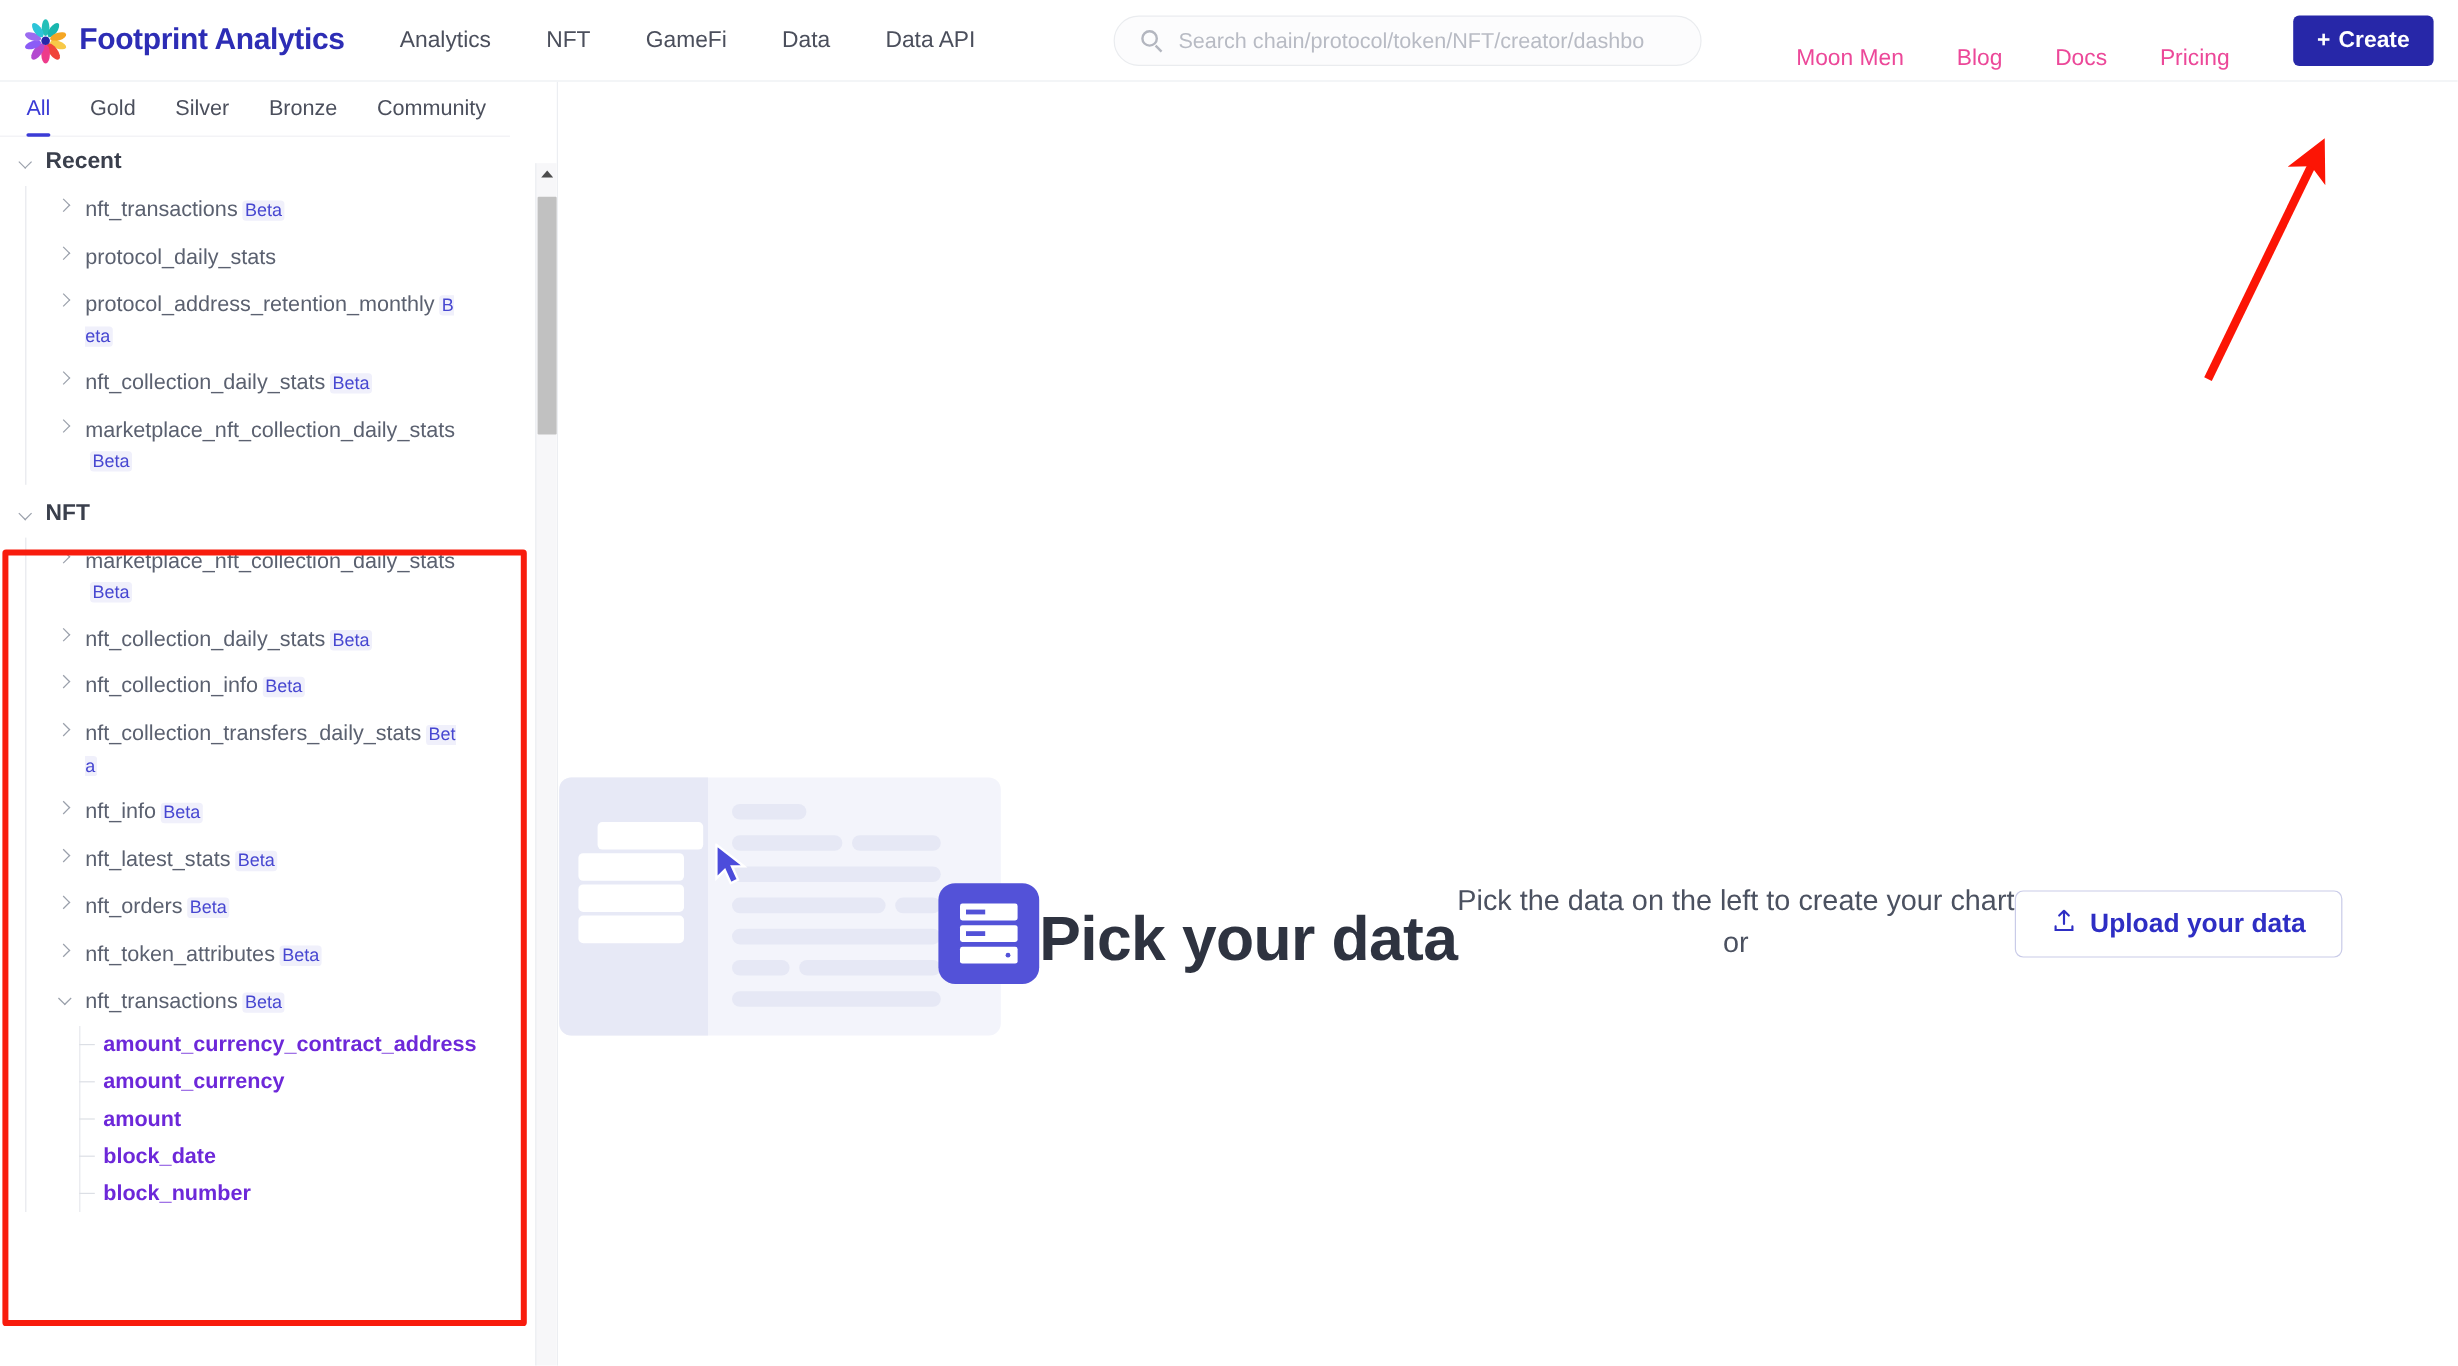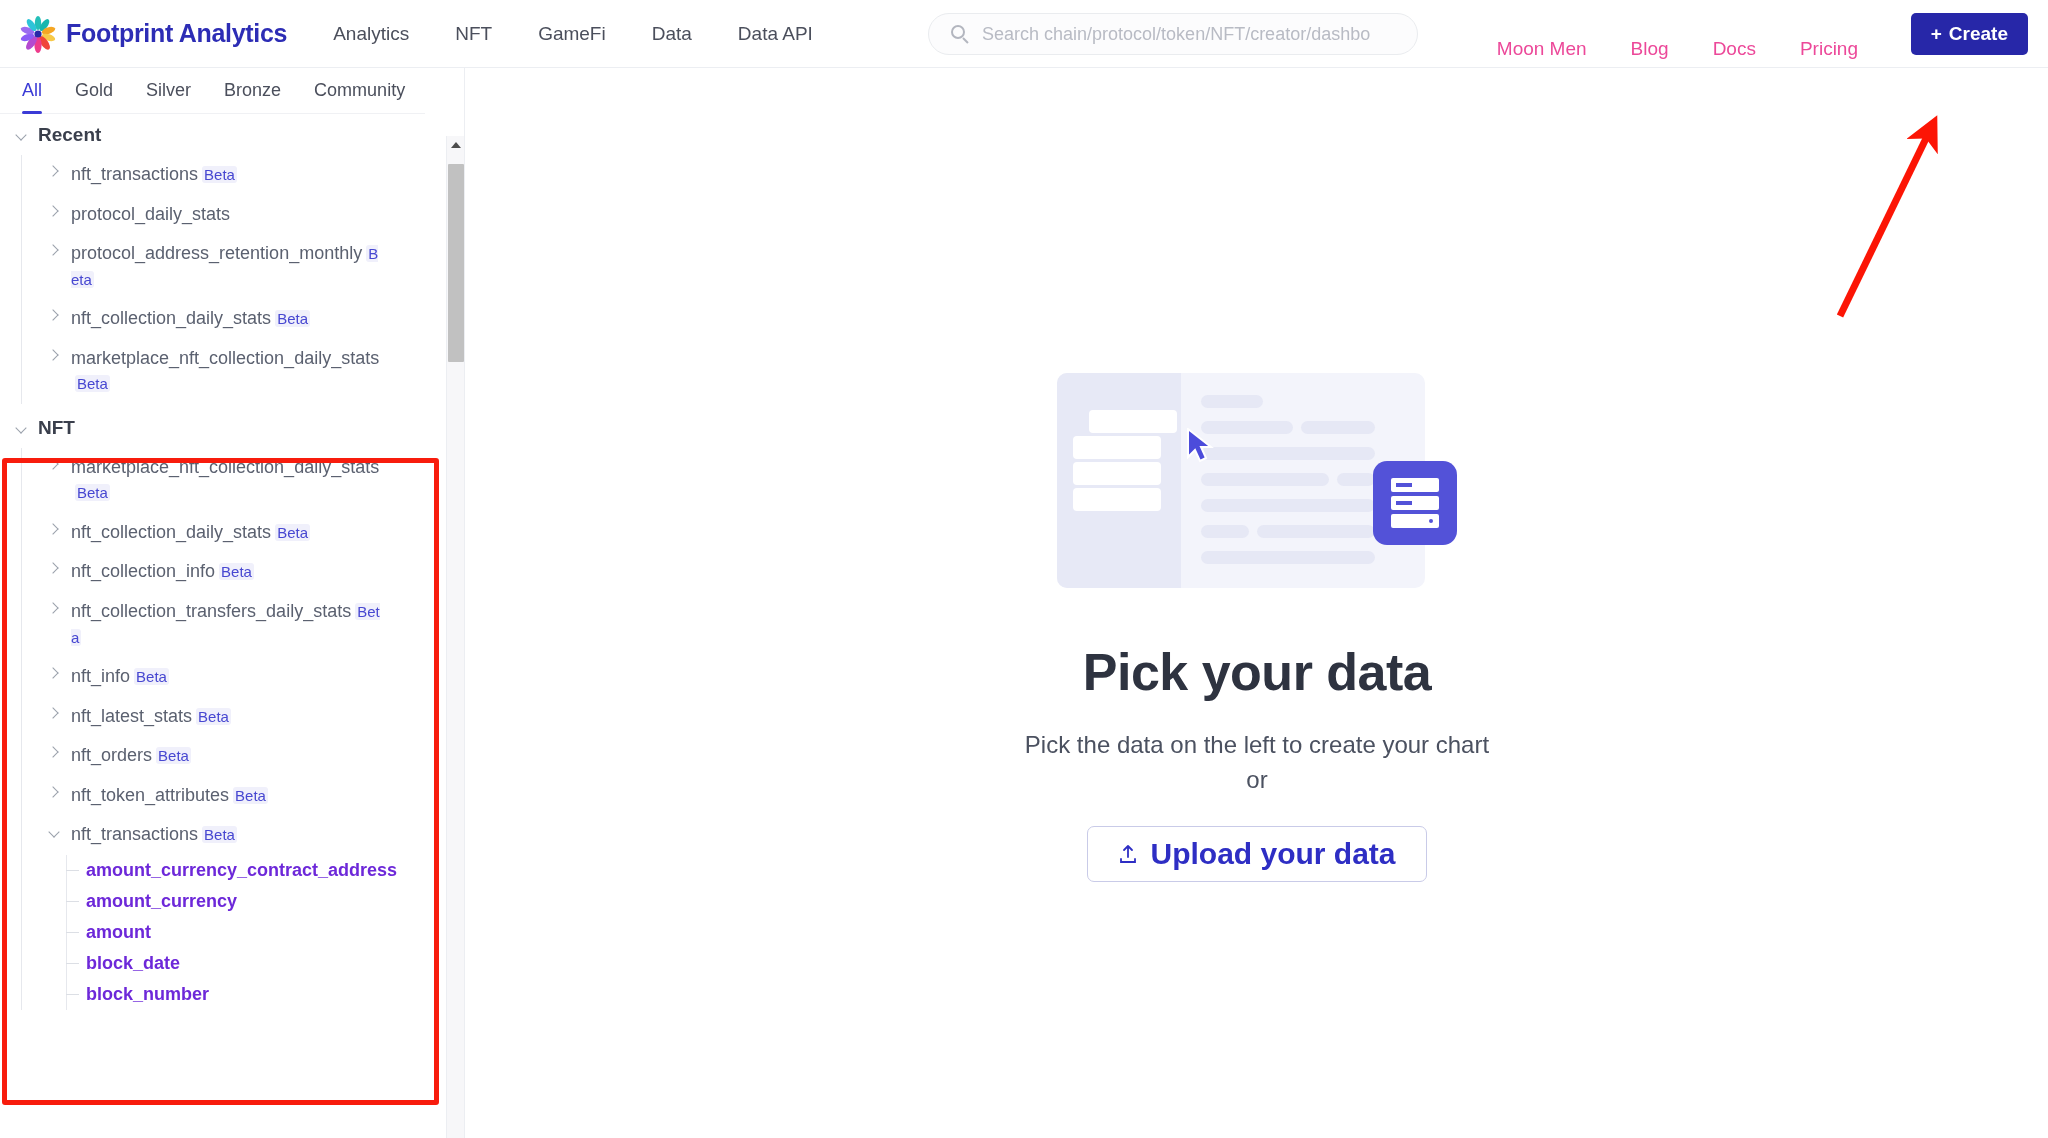--- a/index.html
+++ b/index.html
@@ -176,21 +176,21 @@
     position: absolute; top: 28px; left: 1px;
     width: 16px; height: 198px; background: #c1c1c1; border-radius: 1px;
     cursor: pointer;
   }
 
   
   .main {
     position: absolute; top: 68px; left: 466px;
     width: 1582px; height: 1070px;
     background: #ffffff;
-    display: flex; flex-direction: column;
+    display: flex; flex-direction: row;
     align-items: center; justify-content: flex-start;
     padding-top: 305px;
   }
   .illus { width: 400px; height: 215px; position: relative; }
   .illus-card {
     position: absolute; left: 0; top: 0; width: 368px; height: 215px;
     background: #f3f4fb; border-radius: 10px;
   }
   .illus-side {
     position: absolute; left: 0; top: 0; width: 124px; height: 215px;
@@ -218,21 +218,21 @@
     margin-top: 54px; letter-spacing: -0.5px;
   }
   .sub {
     font-size: 24px; color: #4b5160; margin-top: 26px;
     text-align: center; line-height: 1.45;
   }
   .upload-btn {
     margin-top: 28px; height: 56px; padding: 0 30px;
     border: 1px solid #c9cbe8; border-radius: 7px;
     background: #ffffff; color: #2e2ec4;
-    font-size: 30px; font-weight: bold;
+    font-size: 22px; font-weight: bold;
     font-family: "Liberation Sans", sans-serif;
     display: flex; align-items: center; gap: 12px; cursor: pointer;
   }
 
   
   .hl-box {
     position: absolute; left: 2px; top: 458px;
     width: 437px; height: 647px;
     border: 5px solid #f81c0d; border-radius: 3px;
     pointer-events: none; z-index: 30;

